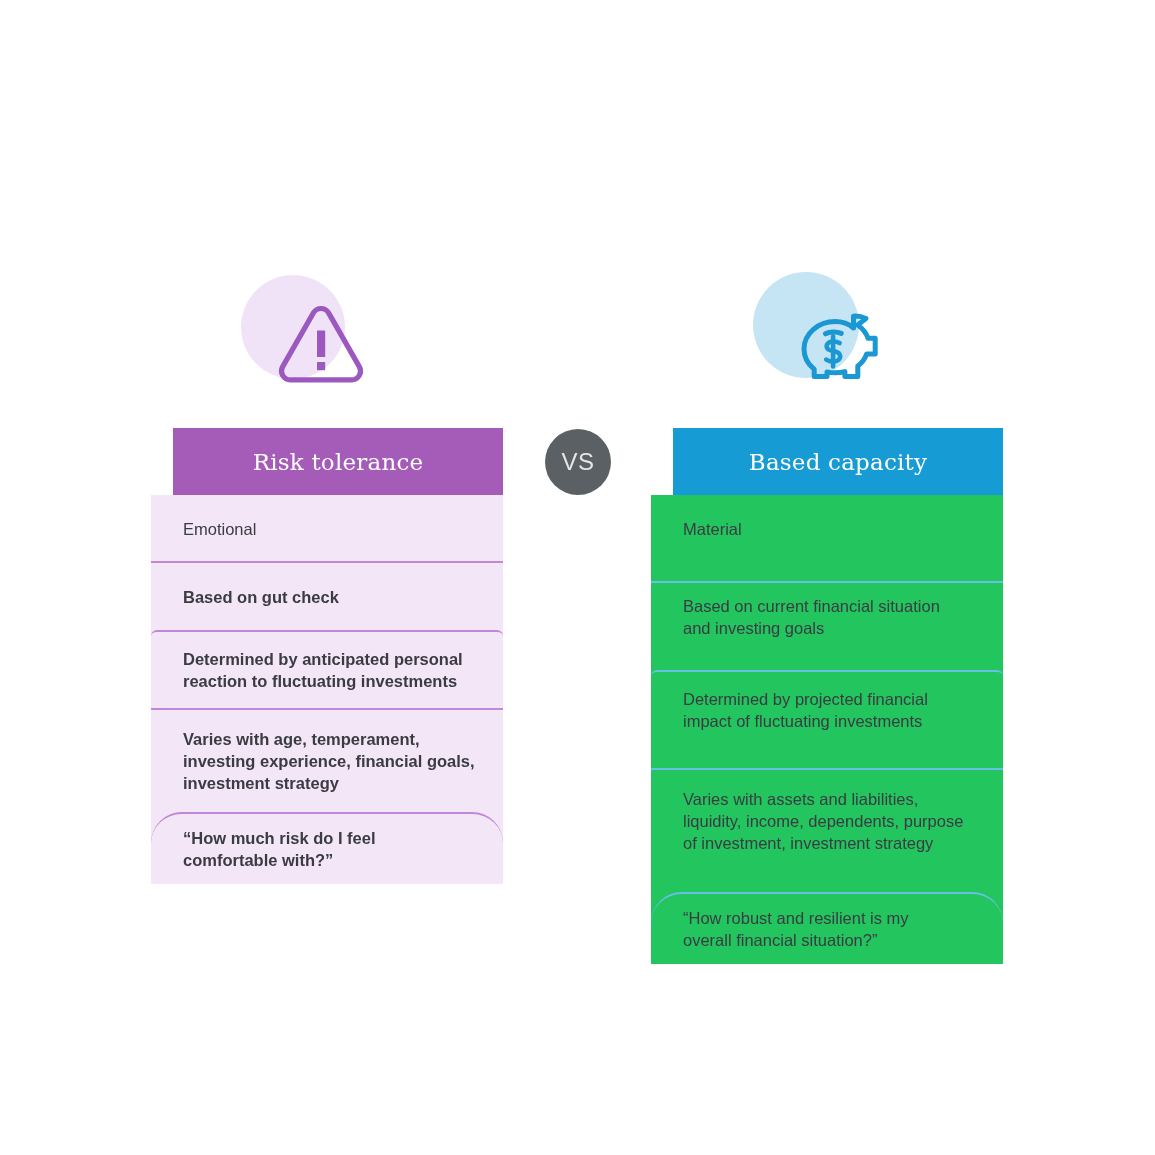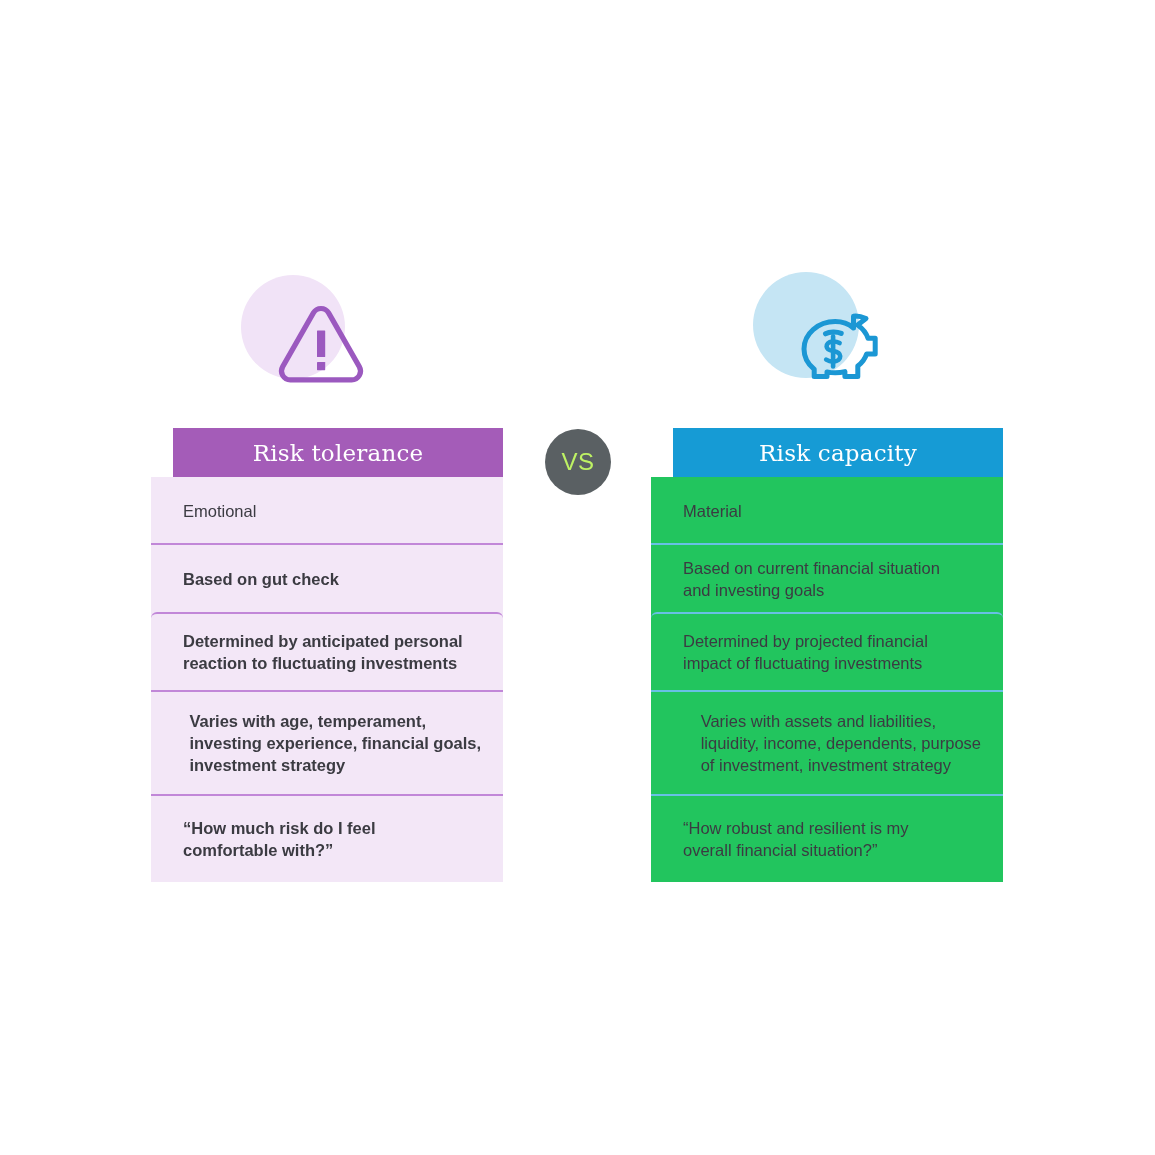--- a/index.html
+++ b/index.html
@@ -68,21 +68,21 @@
   
   .column {
     position: absolute;
     top: 428px;
     width: 352px;
   }
   .column.left  { left: 151px; }
   .column.right { left: 651px; }
 
   .col-header {
-    height: 49px;
+    height: 67px;
     display: flex;
     align-items: center;
     justify-content: center;
     color: #ffffff;
     font-family: "DejaVu Serif", serif;
     font-size: 23px;
     font-weight: 400;
     letter-spacing: 0.2px;
     margin-left: 22px;
   }
@@ -99,47 +99,47 @@
     display: flex;
     align-items: center;
     box-sizing: border-box;
     padding: 0 22px 0 32px;
     font-size: 16.5px;
     line-height: 22px;
     color: #3b3b42;
     border-top: 2px solid transparent;
   }
   .column.left  .row + .row { border-top-color: #c187d8; font-weight: bold; }
-  .column.right .row + .row { border-top-color: #68c0e5; }
+  .column.right .row + .row { border-top-color: #68c0e5; margin-top: 20px; }
 
   .row .row-text {
     display: block;
     white-space: pre-line;
   }
 
   
   .row.r0 { height: 66px; }
   .row.r1 { height: 69px; }
   .row.r2 { height: 78px; border-radius: 6px; }
-  .row.r3 { height: 104px; justify-content: flex-end; }
-  .row.r4 { height: 88px; }
+  .row.r3 { height: 104px; }
+  .row.r4 { height: 72px; border-radius: 31px; }
 
   
   .vs-badge {
     position: absolute;
     left: 545px;
     top: 429px;
     width: 66px;
     height: 66px;
     border-radius: 50%;
     background: #5a6063;
     display: flex;
     align-items: center;
     justify-content: center;
-    color: #bef264;
+    color: #e5e5e5;
     font-size: 24px;
     font-weight: 400;
     letter-spacing: 0.5px;
   }
 </style>
 </head>
 <body>
 
 <div class="canvas">
 
@@ -208,21 +208,21 @@
 comfortable with?”</span>
       </div>
     </div>
   </div>
 
   <div class="vs-badge">
     <span>VS</span>
   </div>
 
   <div class="column right">
-    <div class="col-header">Risk capacity</div>
+    <div class="col-header">Based capacity</div>
     <div class="col-body">
       <div class="row r0">
         <span class="row-text">Material</span>
       </div>
       <div class="row r1">
         <span class="row-text">Based on current financial situation
 and investing goals</span>
       </div>
       <div class="row r2">
         <span class="row-text">Determined by projected financial

